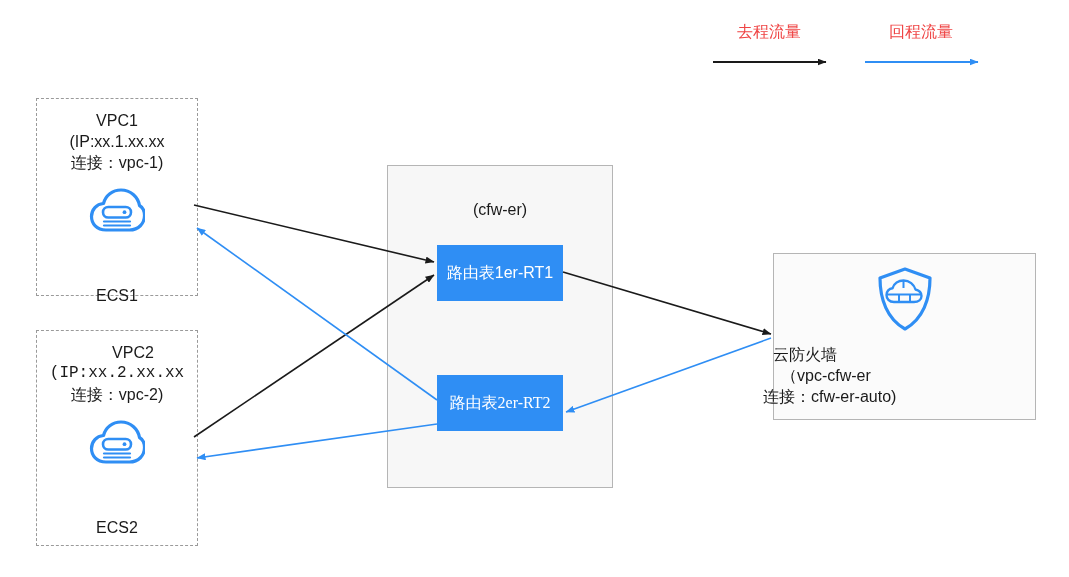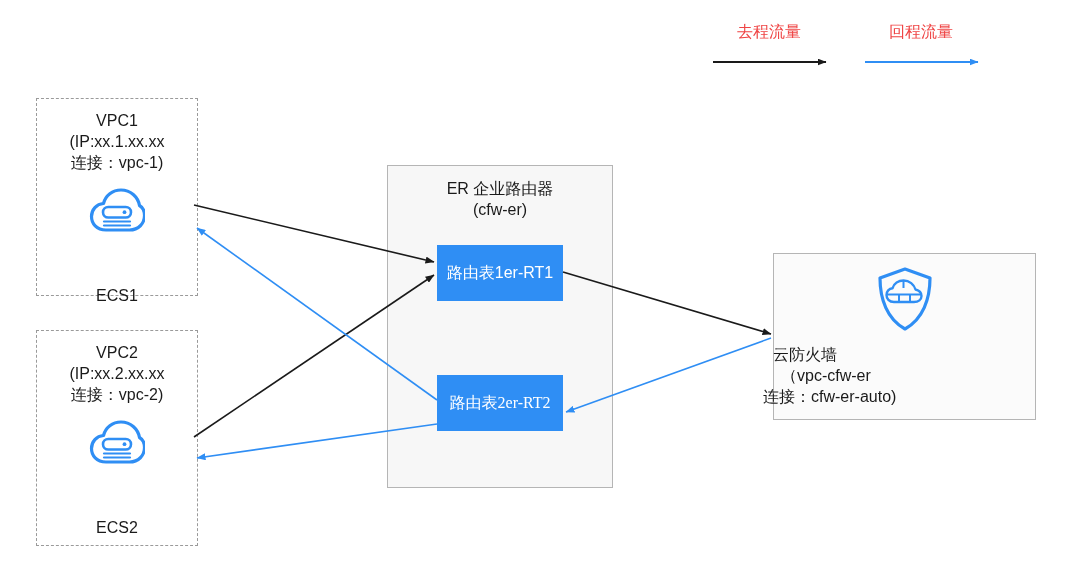--- a/index.html
+++ b/index.html
@@ -124,36 +124,35 @@
       <path d="M17 44 C7.5 44 2.5 37.5 2.5 30.5 C2.5 23.5 7.5 18 14.5 17.5 C16.5 9.5 23.5 4 32 4 C41.5 4 49 11 50.5 19.5 C54 21.5 55.5 25.5 55.5 29.5 C55.5 37.5 49.5 44 40.5 44 Z" fill="none" stroke="#2f8ef4" stroke-width="3.2" stroke-linejoin="round"></path>
       <rect x="14" y="21" width="28" height="10.5" rx="5.25" fill="none" stroke="#2f8ef4" stroke-width="2.6"></rect>
       <circle cx="35.5" cy="26.2" r="1.9" fill="#2f8ef4"></circle>
       <line x1="15" y1="35.5" x2="41" y2="35.5" stroke="#2f8ef4" stroke-width="2.2" stroke-linecap="round"></line>
       <line x1="15" y1="39.5" x2="41" y2="39.5" stroke="#2f8ef4" stroke-width="2.2" stroke-linecap="round"></line>
     </svg>
   </div>
   <div class="node-label" style="left:36px; top:243px; width:162px;">ECS1</div>
 
   <div class="vpc-box" style="left:36px; top:330px; width:162px; height:216px;"></div>
-  <div class="vpc-title" style="left:36px; top:342px; width:162px;">VPC2</div>
-  <div class="vpc-title" style="left:26px; top:363px; width:182px;">(IP:xx.2.xx.xx</div>
+  <div class="vpc-title" style="left:36px; top:342px; width:162px;padding-left:16px;">VPC2</div>
+  <div class="vpc-title" style="left:26px; top:363px; width:182px;font-family:Liberation Mono, monospace;">(IP:xx.2.xx.xx</div>
   <div class="vpc-title" style="left:26px; top:384px; width:182px;">连接：vpc-2)</div>
   <div class="node-icon" style="left:117px; top:418px;">
     <svg width="56" height="52" viewBox="0 0 56 52">
       <path d="M17 44 C7.5 44 2.5 37.5 2.5 30.5 C2.5 23.5 7.5 18 14.5 17.5 C16.5 9.5 23.5 4 32 4 C41.5 4 49 11 50.5 19.5 C54 21.5 55.5 25.5 55.5 29.5 C55.5 37.5 49.5 44 40.5 44 Z" fill="none" stroke="#2f8ef4" stroke-width="3.2" stroke-linejoin="round"></path>
       <rect x="14" y="21" width="28" height="10.5" rx="5.25" fill="none" stroke="#2f8ef4" stroke-width="2.6"></rect>
       <circle cx="35.5" cy="26.2" r="1.9" fill="#2f8ef4"></circle>
       <line x1="15" y1="35.5" x2="41" y2="35.5" stroke="#2f8ef4" stroke-width="2.2" stroke-linecap="round"></line>
       <line x1="15" y1="39.5" x2="41" y2="39.5" stroke="#2f8ef4" stroke-width="2.2" stroke-linecap="round"></line>
     </svg>
   </div>
   <div class="node-label" style="left:36px; top:475px; width:162px;">ECS2</div>
 
   <div class="er-box" style="left:387px; top:165px; width:226px; height:323px;"></div>
-  <div class="er-title" style="left:387px; top:178px; width:226px;">ER 企业路由器</div>
   <div class="er-title" style="left:387px; top:199px; width:226px;">(cfw-er)</div>
 
   <div class="rt-box" style="left:437px; top:245px; width:126px; height:56px;">
     <span>路由表1</span>
     <span>er-RT1</span>
   </div>
 
   <div class="rt-box" style="left:437px; top:375px; width:126px; height:56px;font-family:Liberation Serif, serif;">
     <span>路由表2</span>
     <span>er-RT2</span>

